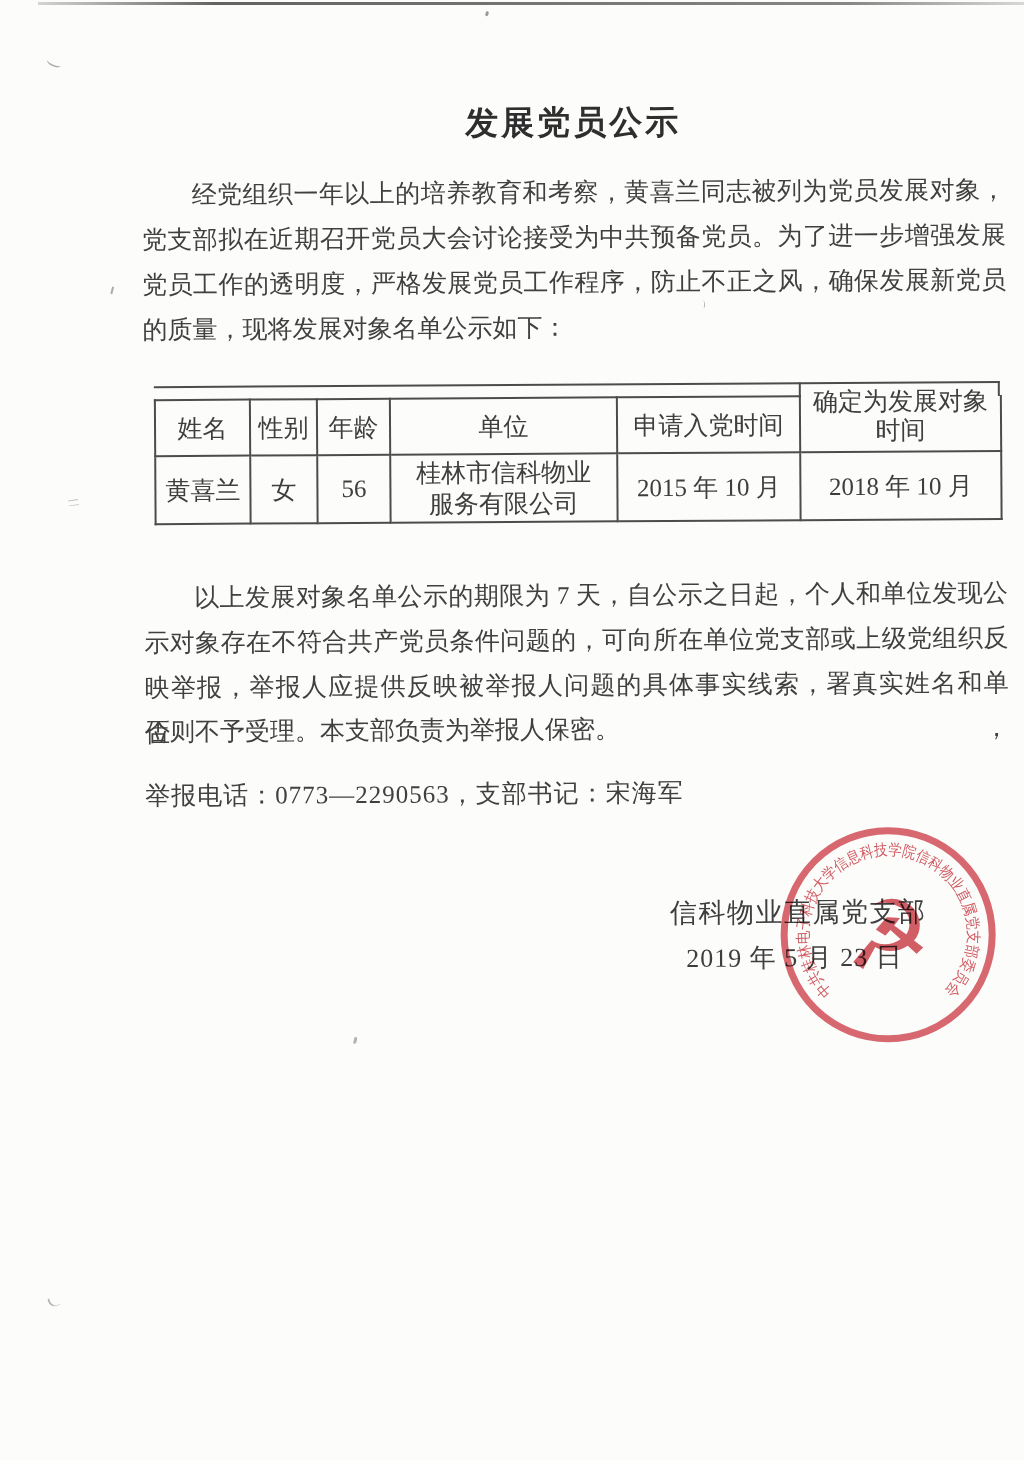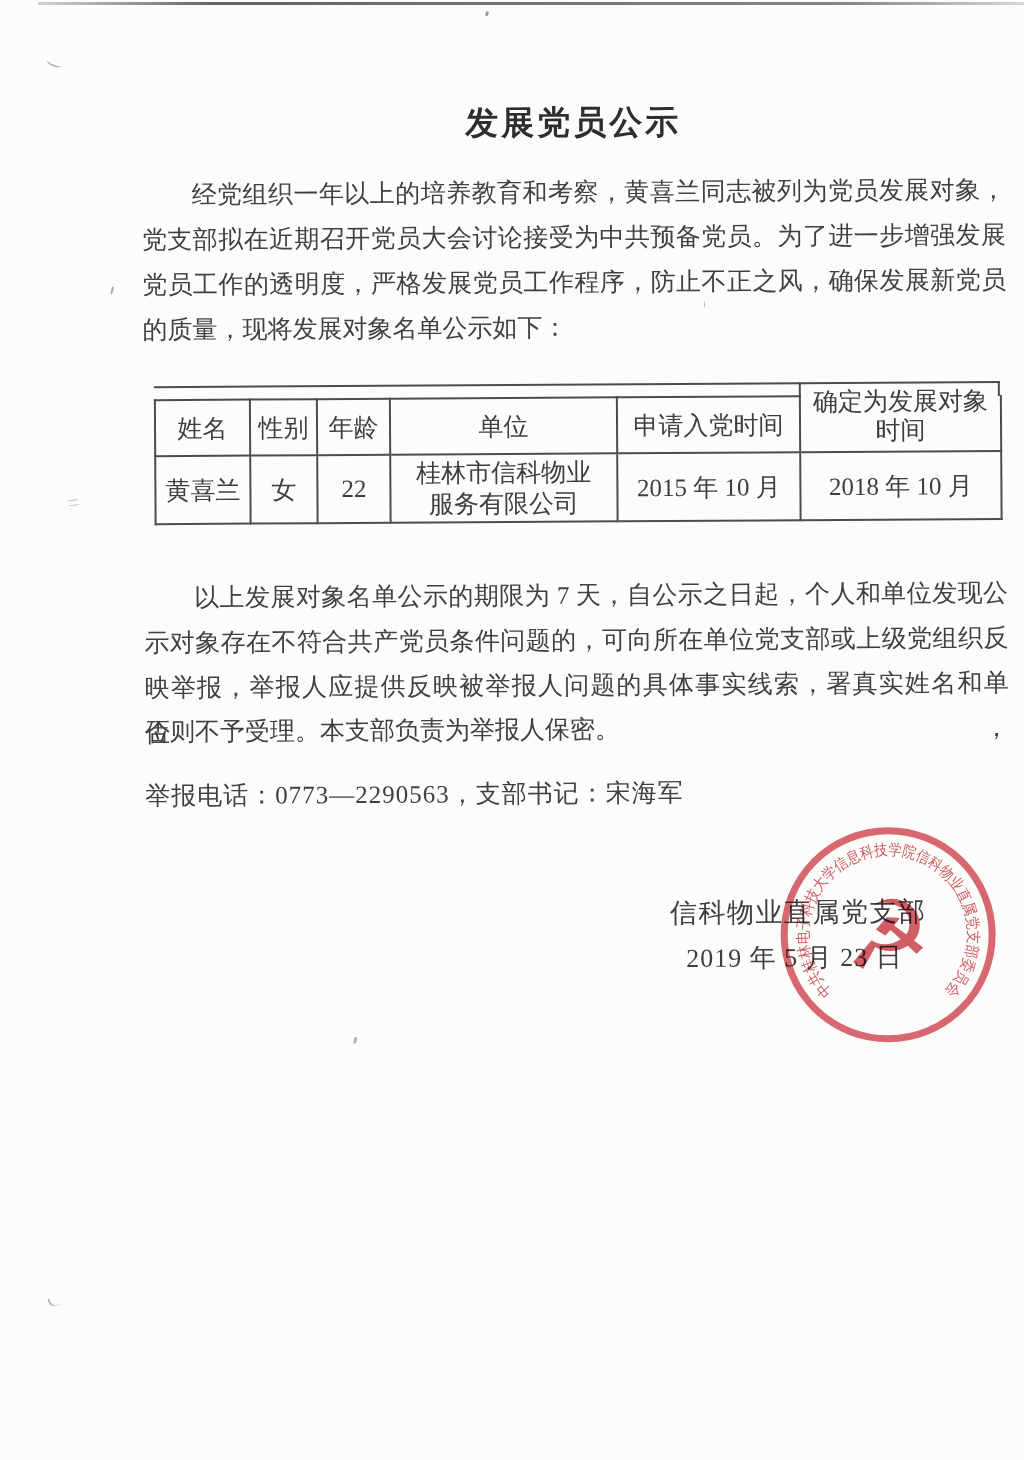--- a/index.html
+++ b/index.html
@@ -107,21 +107,21 @@
         <th class="last">
           <div class="last-header">
             <span>确定为发展对象</span>
             <span>时间</span>
           </div>
         </th>
       </tr>
       <tr>
         <td>黄喜兰</td>
         <td>女</td>
-        <td>22</td>
+        <td>56</td>
         <td class="two-line">
           <span>桂林市信科物业</span>
           <span>服务有限公司</span>
         </td>
         <td>2015 年 10 月</td>
         <td>2018 年 10 月</td>
       </tr>
     </tbody>
       </table>
   </div>

